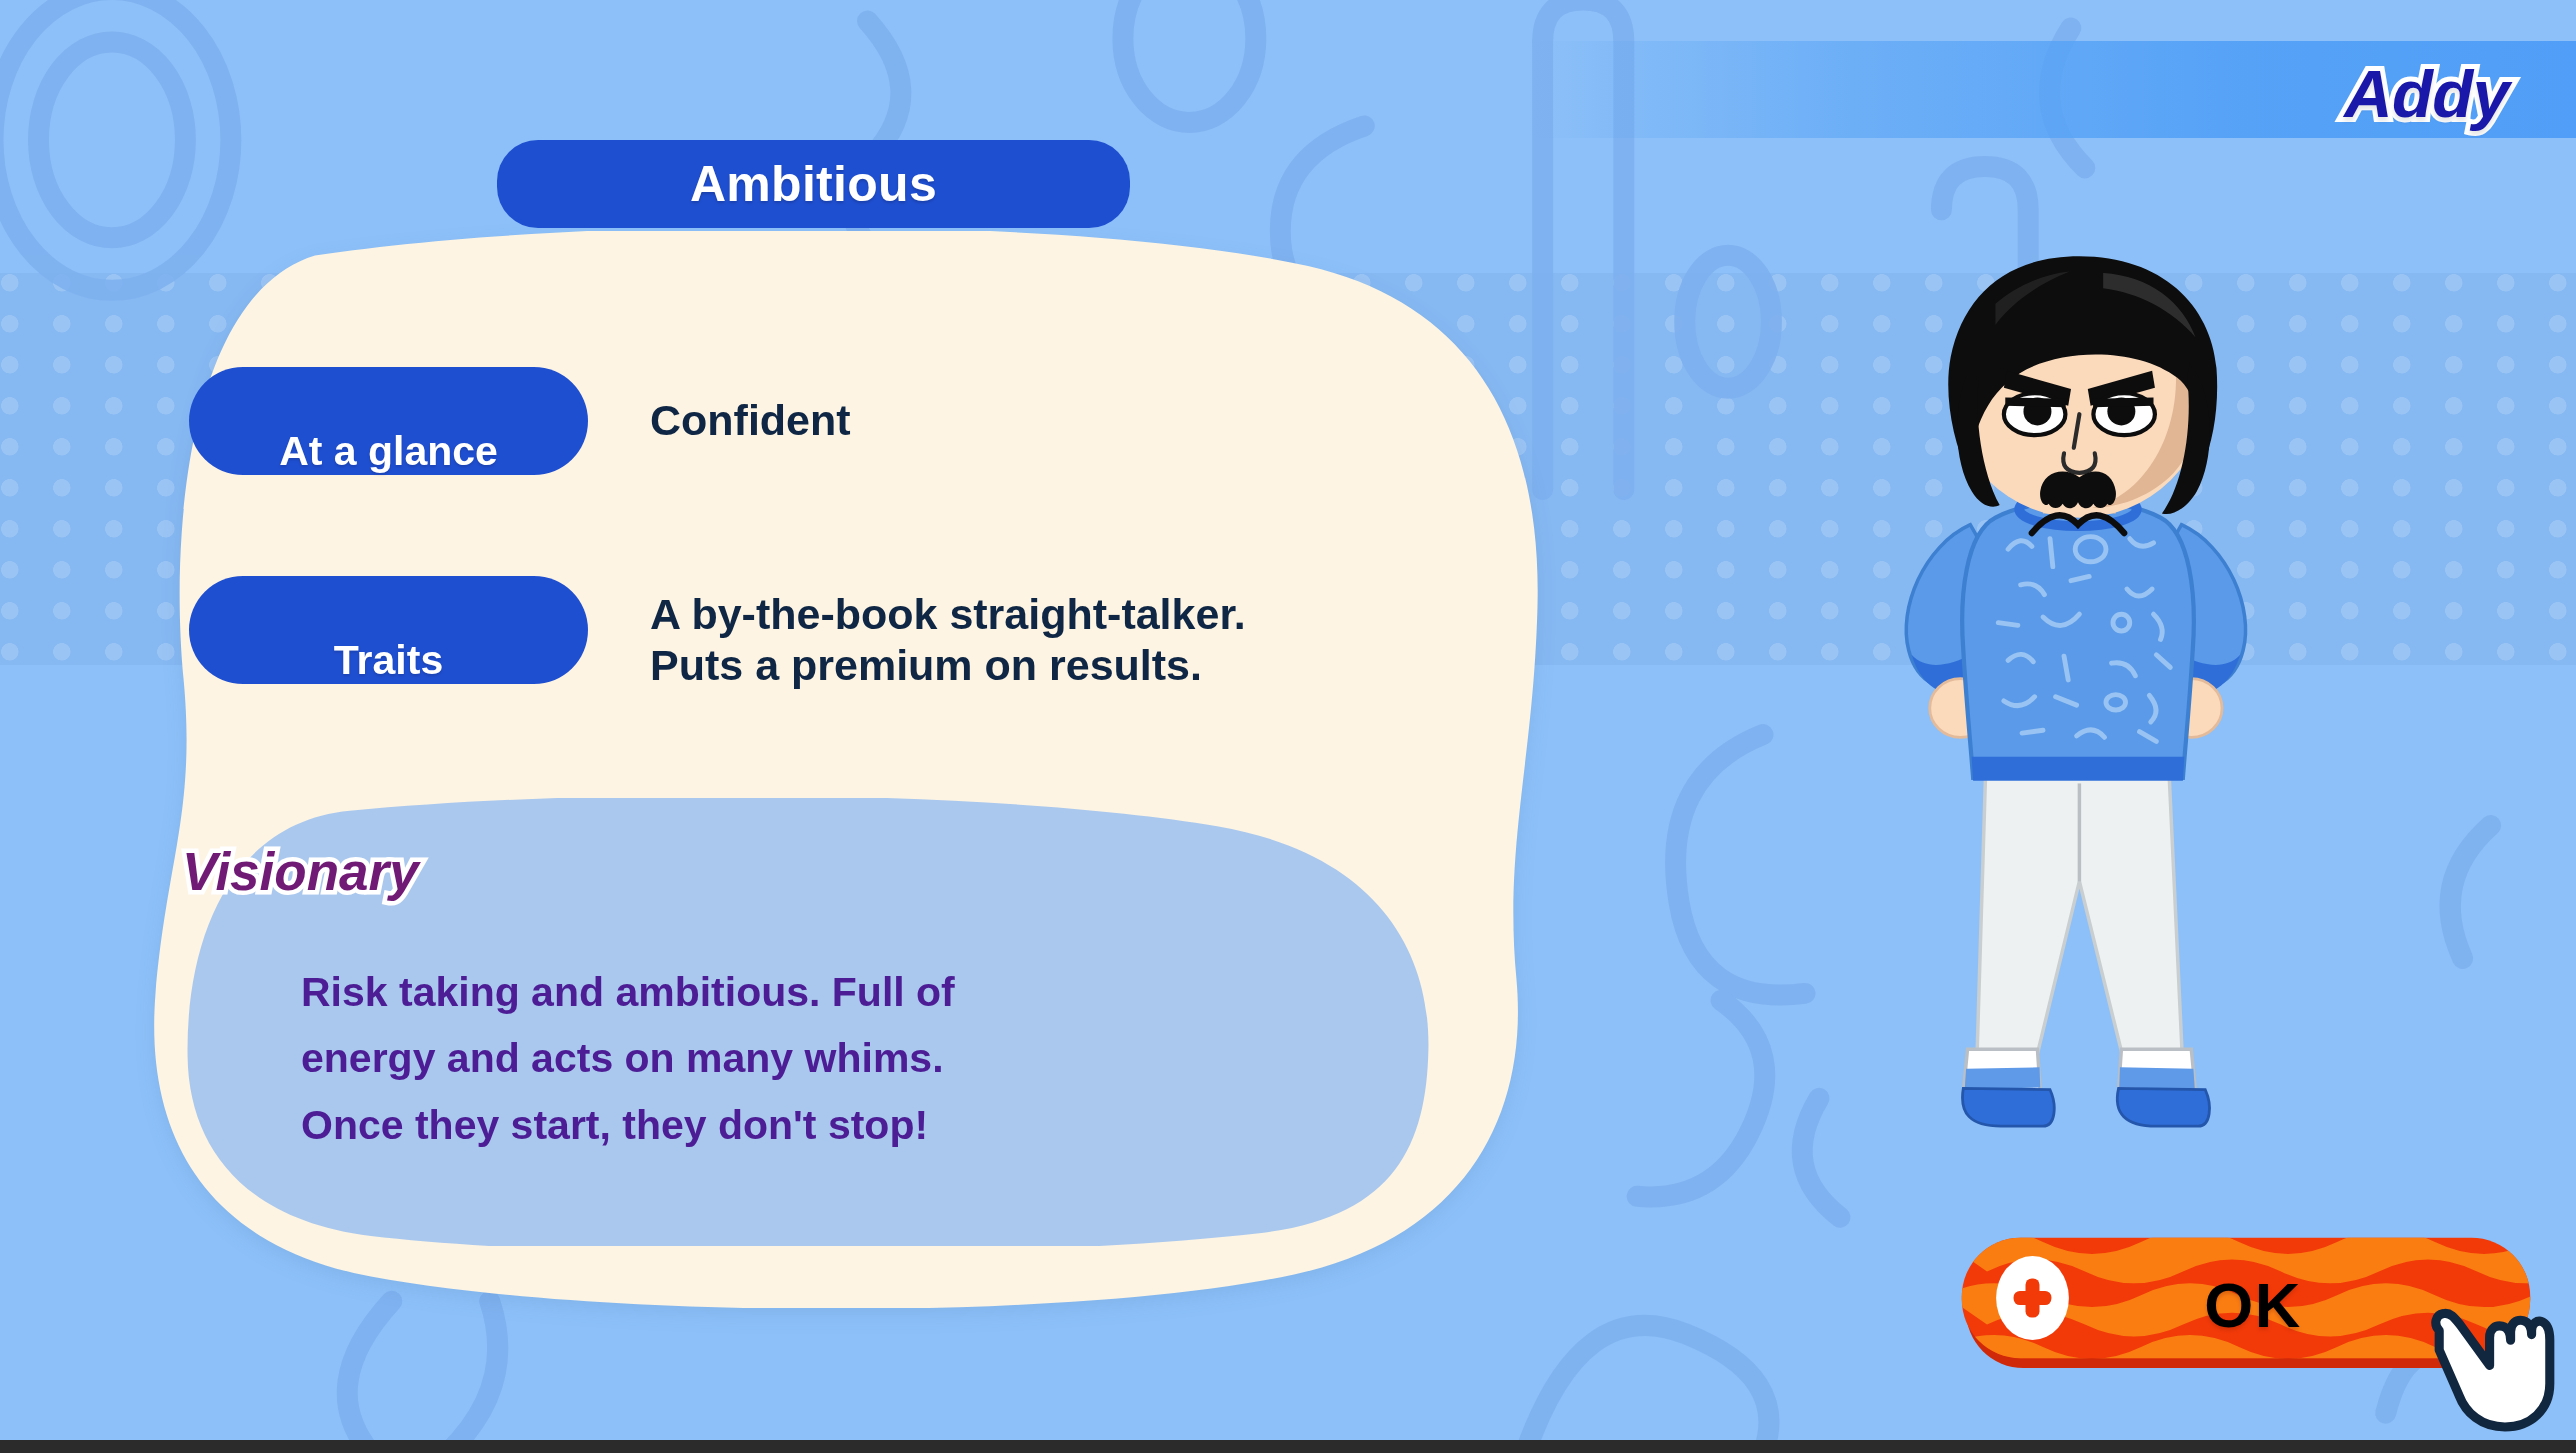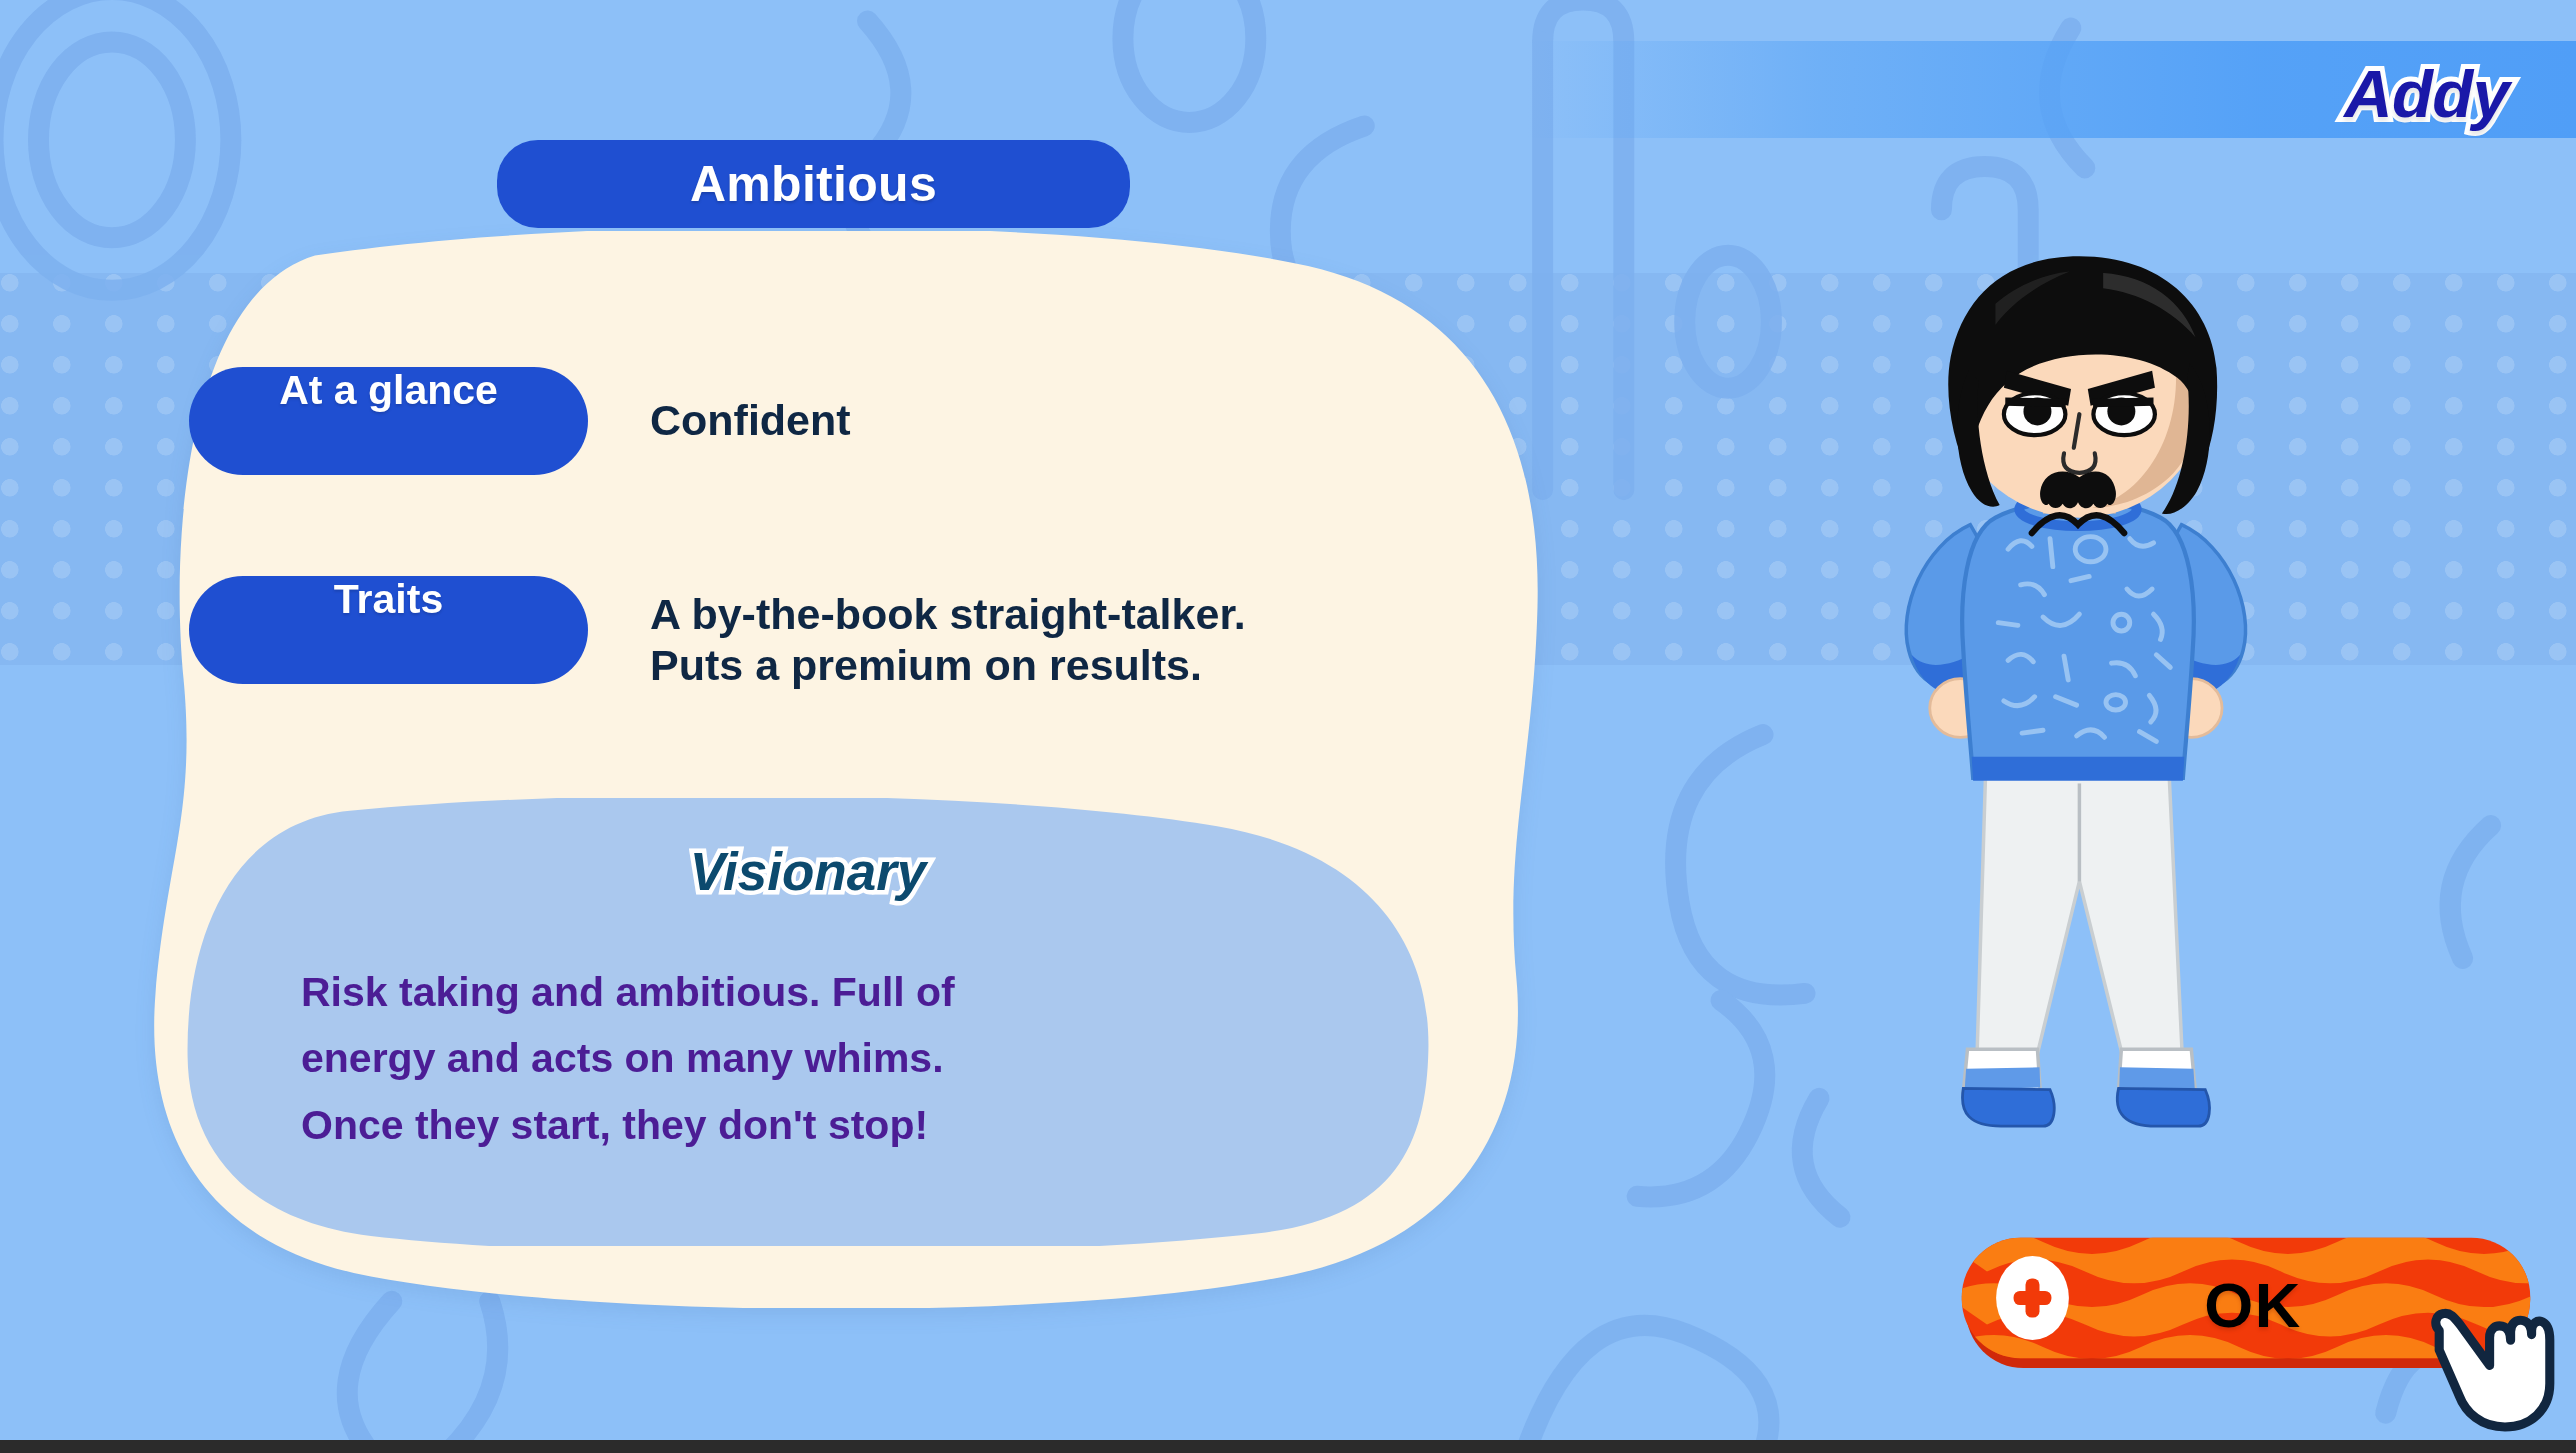--- a/index.html
+++ b/index.html
@@ -45,35 +45,35 @@
                display:flex; align-items:center; justify-content:center; }
   .title-pill .txt{ color:#ffffff; font-size:50px; font-weight:bold; letter-spacing:0.3px;
                     text-shadow:0 2.1px 2.8px rgba(0,0,0,.18); }
 
   
   .row{ position:absolute; display:flex; align-items:flex-start; }
   .row-glance{ left:84px; top:136px; }
   .row-traits{ left:84px; top:345px; }
 
   .label-pill{ width:399px; height:108px; background:#1f4fd1; border-radius:56px;
-               display:flex; align-items:flex-start; justify-content:center; flex:0 0 auto; }
+               display:flex; align-items:flex-end; justify-content:center; flex:0 0 auto; }
   .label-pill .txt{ color:#ffffff; font-size:41px; font-weight:bold;
                     text-shadow:0 2.1px 2.8px rgba(0,0,0,.15); }
 
   .row-text{ margin-left:62px; color:#0f2744; font-size:43px; font-weight:bold;
              line-height:1.20; white-space:pre-line; padding-top:12.6px; }
   .row-text.single{ padding-top:28px; }
 
   
   .inner-panel{ position:absolute; left:77px; top:567px; width:1252px; height:448px; }
   .inner-panel svg{ width:100%; height:100%; display:block; }
   .inner-content{ position:absolute; left:77px; top:567px; width:1252px; height:448px; }
 
-  .vision-title{ position:absolute; left:0; right:0; top:43px; text-align:center;
-                 font-size:53px; font-weight:bold; font-style:italic; color:#0c4a6e;
+  .vision-title{ position:absolute; left:0; right:0; top:43px; text-align:left;
+                 font-size:53px; font-weight:bold; font-style:italic; color:#701a75;
                  -webkit-text-stroke:9px #ffffff; paint-order:stroke fill; }
 
   .vision-body{ position:absolute; left:119px; top:161px; width:1035px;
                 color:#4c1d95; font-size:41px; font-weight:bold; line-height:1.62;
                 white-space:pre-line; }
 
   
   .mii{ position:absolute; left:1833px; top:231px; width:490px; height:979px; }
   .mii svg{ width:100%; height:100%; display:block; }
 

